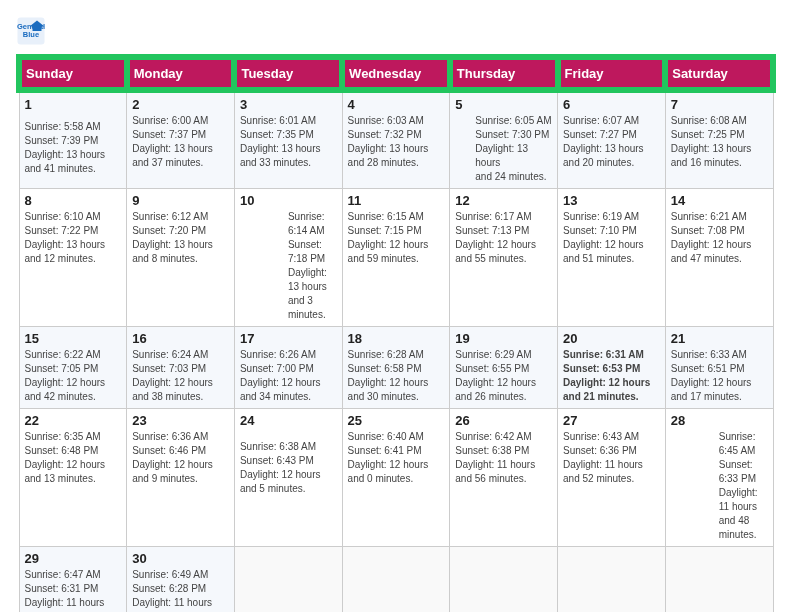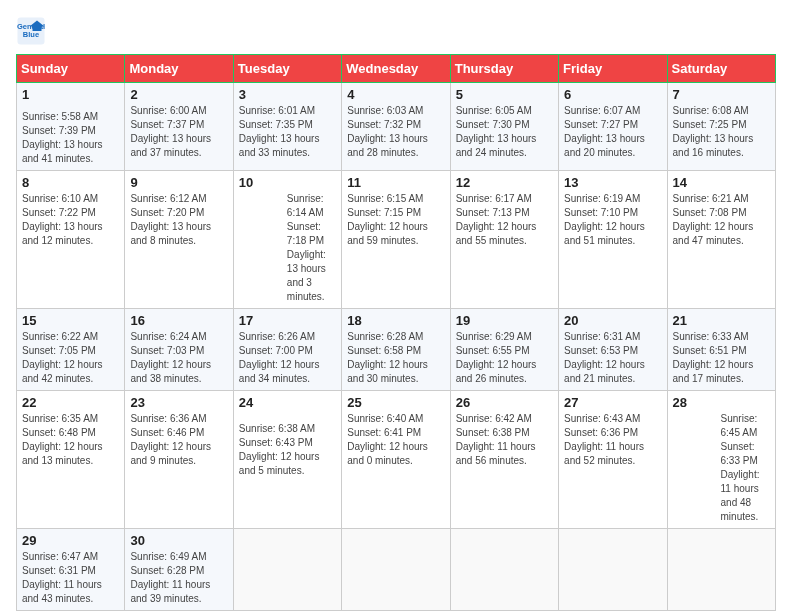--- a/index.html
+++ b/index.html
@@ -38,27 +38,27 @@
       font-size: 15px;
       color: #555;
       margin-top: 2px;
     }
     table {
       width: 100%;
       border-collapse: collapse;
       table-layout: fixed;
     }
     thead th {
-      background: #ef4444;
+      background: #be185d;
       color: #fff;
       font-size: 13px;
       font-weight: bold;
       padding: 6px 4px;
       text-align: left;
-      border: 1px solid #22c55e;
+      border: 6px solid #22c55e;
     }
     tbody td {
       vertical-align: top;
       border: 1px solid #ccc;
       padding: 4px 5px;
       font-size: 10.5px;
       color: #333;
       height: 80px;
       background: #fff;
     }
@@ -140,21 +140,21 @@
         </td>
         <td>
           <span class="day-num">4</span>
           <div class="cell-info" style="white-space: pre-line;">Sunrise: 6:03 AM
 Sunset: 7:32 PM
 Daylight: 13 hours
 and 28 minutes.</div>
         </td>
         <td>
           <span class="day-num">5</span>
-          <div class="cell-info" style="white-space: pre-line;">Sunrise: 6:05 AM
+          <div class="cell-info" style="white-space: pre-line; margin-left: 20px;">Sunrise: 6:05 AM
 Sunset: 7:30 PM
 Daylight: 13 hours
 and 24 minutes.</div>
         </td>
         <td>
           <span class="day-num">6</span>
           <div class="cell-info" style="white-space: pre-line;">Sunrise: 6:07 AM
 Sunset: 7:27 PM
 Daylight: 13 hours
 and 20 minutes.</div>
@@ -249,21 +249,21 @@
         </td>
         <td>
           <span class="day-num">19</span>
           <div class="cell-info" style="white-space: pre-line;">Sunrise: 6:29 AM
 Sunset: 6:55 PM
 Daylight: 12 hours
 and 26 minutes.</div>
         </td>
         <td>
           <span class="day-num">20</span>
-          <div class="cell-info" style="white-space: pre-line;">Sunrise: 6:31 AM
+          <div class="cell-info" style="white-space: pre-line; font-weight: bold;">Sunrise: 6:31 AM
 Sunset: 6:53 PM
 Daylight: 12 hours
 and 21 minutes.</div>
         </td>
         <td>
           <span class="day-num">21</span>
           <div class="cell-info" style="white-space: pre-line;">Sunrise: 6:33 AM
 Sunset: 6:51 PM
 Daylight: 12 hours
 and 17 minutes.</div>

